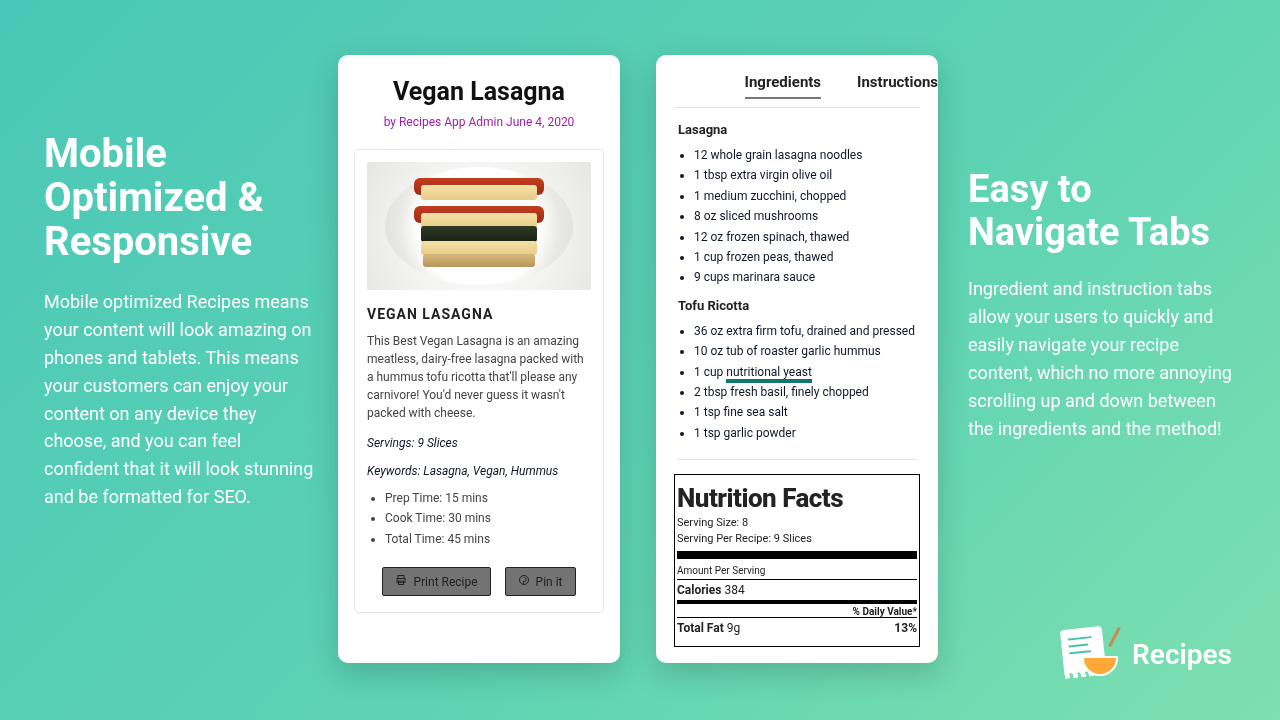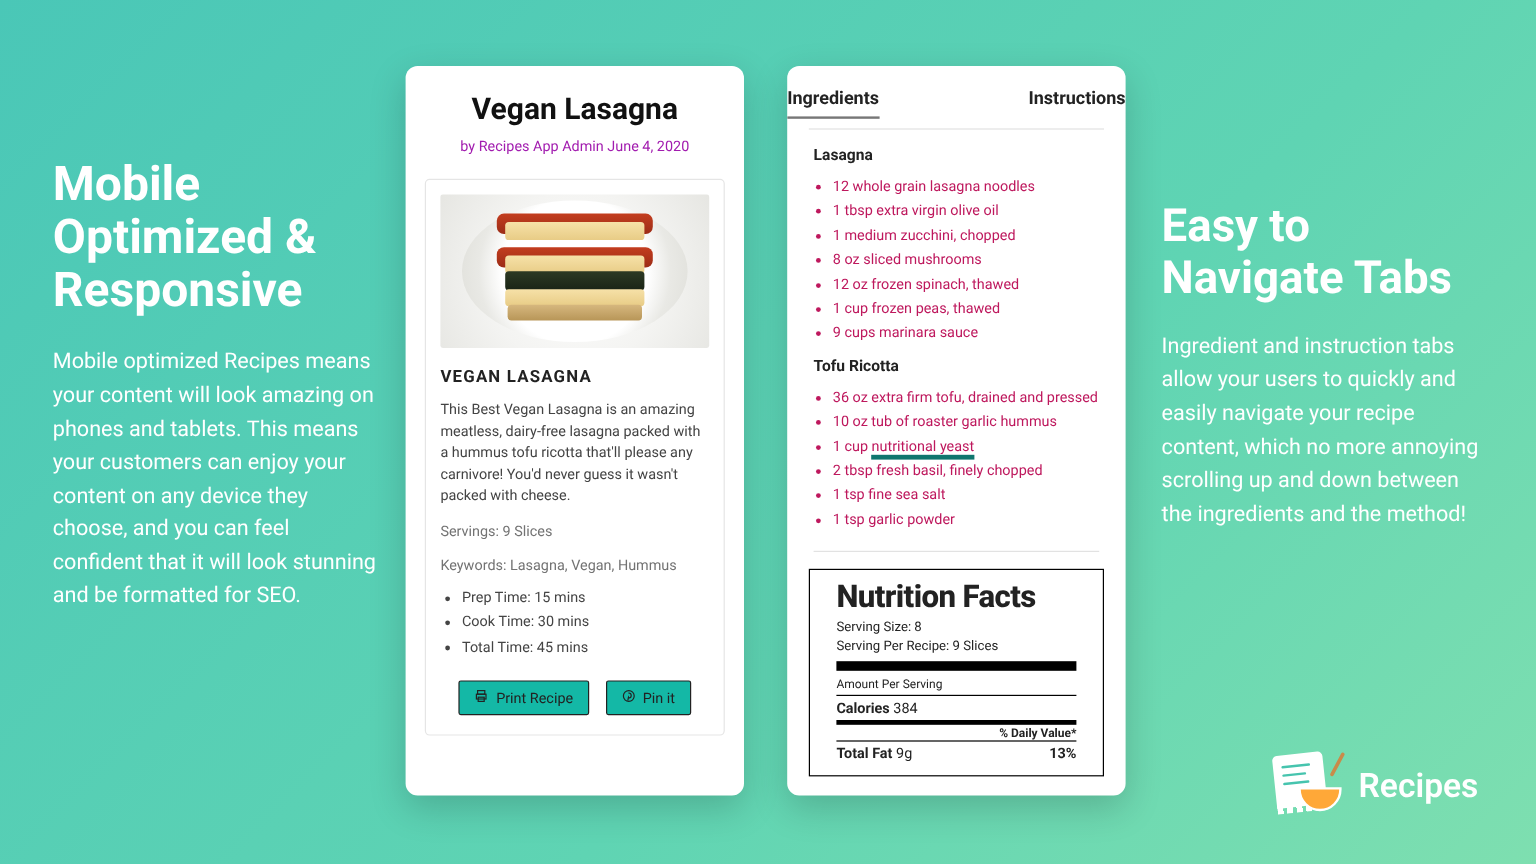--- a/index.html
+++ b/index.html
@@ -52,47 +52,47 @@
 .lasagna { position:absolute; left:24%; top:18%; width:52%; height:64%; }
 .noodle { position:absolute; left:0; right:0; height:18%; background:linear-gradient(#f6e1a8,#e8cc86); border-radius:3px; }
 .noodle.n1{top:0}.noodle.n2{top:34%}.noodle.n3{top:68%}
 .sauce { position:absolute; left:-6%; right:-6%; height:20%; background:linear-gradient(#c33d1f,#9c2c16); border-radius:6px; }
 .sauce.s1{top:-8%}.sauce.s2{top:26%}
 .dark { position:absolute; left:0; right:0; top:50%; height:20%; background:linear-gradient(#2d3a24,#1a2416); border-radius:3px; }
 .crumb { position:absolute; left:2%; right:2%; top:84%; height:16%; background:linear-gradient(#d6b77e,#b89658); border-radius:3px; }
 
 .card h3 { font-size:14px; letter-spacing:1px; font-weight:700; color:#222; margin:16px 0 10px; }
 .card p.desc { font-size:12px; color:#444; line-height:1.5; }
-.card p.line { font-size:12px; color:#737373; margin-top:14px; }
+.card p.line { font-size:12px; color:#0f172a; margin-top:14px;font-style:italic; }
 .card ul { margin:10px 0 0 18px; }
 .card ul li { font-size:12px; color:#444; line-height:1.7; }
 
 .btnrow { display:flex; gap:14px; justify-content:center; margin-top:18px; }
 .btn {
-  border:1px solid #222; background:#14b8a6; padding:6px 12px; font-size:12px;
+  border:1px solid #222; background:#737373; padding:6px 12px; font-size:12px;
   display:flex; align-items:center; gap:6px; border-radius:2px;
 }
 .btn svg { width:12px; height:12px; stroke:#222; stroke-width:2; fill:none; }
 
 
-.tabs { display:flex; justify-content:space-between; gap:36px; padding:18px 0 4px; }
+.tabs { display:flex; justify-content:flex-end; gap:36px; padding:18px 0 4px; }
 .tab { font-size:15px; font-weight:700; color:#222; padding-bottom:6px; }
 .tab.active { border-bottom:2px solid #777; }
 .hr { height:1px; background:#e2e2e2; margin:4px 18px 0; }
 
 .section { padding:14px 22px 0; }
 .section h4 { font-size:13px; font-weight:700; color:#222; margin-bottom:8px; }
 .section ul { margin-left:16px; }
-.section ul li { font-size:12px; color:#be185d; line-height:1.7; list-style:disc; }
+.section ul li { font-size:12px; color:#0f172a; line-height:1.7; list-style:disc; }
 .section ul li .und { border-bottom:4px solid #0f766e; }
 
 .hr2 { height:1px; background:#e2e2e2; margin:16px 22px 0; }
 
 .nut {
-  margin:14px 18px 0; border:1.5px solid #000; padding:8px 22px; background:#fff;
+  margin:14px 18px 0; border:1.5px solid #000; padding:8px 2px; background:#fff;
 }
 .nut h2 { font-size:26px; font-weight:800; letter-spacing:-0.5px; }
 .nut .row { font-size:11px; margin-top:3px; }
 .nut .thick { height:8px; background:#000; margin:6px 0; }
 .nut .thin { height:1px; background:#000; }
 .nut .amt { font-size:10px; margin:5px 0 3px; }
 .nut .brow { display:flex; justify-content:space-between; font-size:12px; padding:3px 0; }
 .nut .brow .b { font-weight:700; }
 .nut .dv { text-align:right; font-size:10px; font-weight:700; margin-top:2px; }
 

